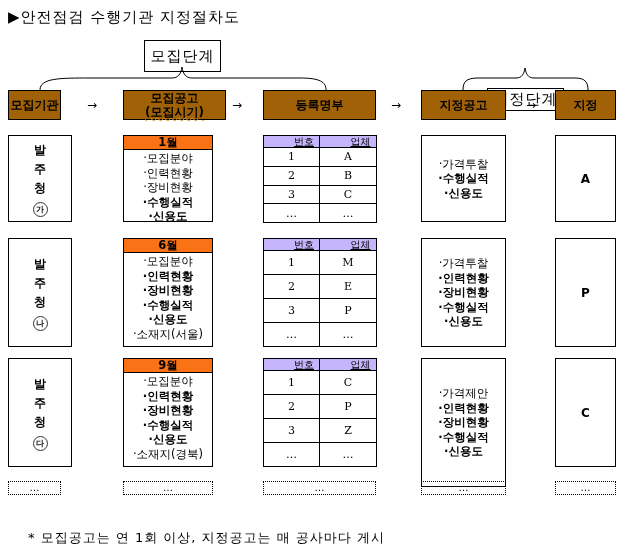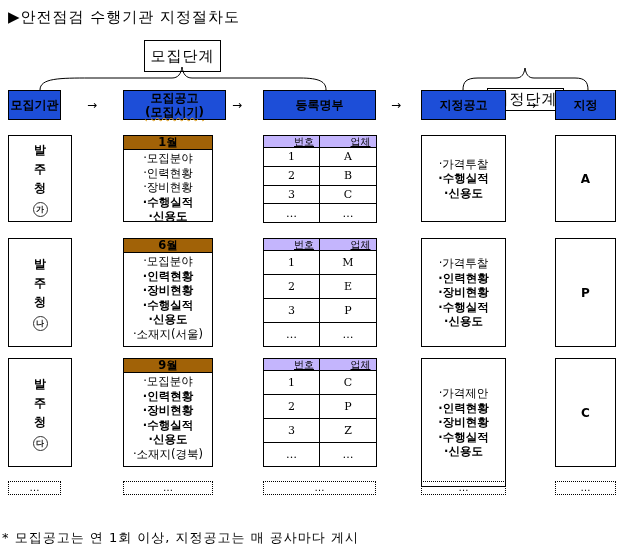--- a/index.html
+++ b/index.html
@@ -1,36 +1,36 @@
 <!DOCTYPE html>
 <html><head>
 <meta charset="utf-8">
 <style>
   html, body { margin:0; padding:0; background:#ffffff; }
   body { width:627px; height:556px; position:relative; overflow:hidden;
          font-family:"DejaVu Sans", "Liberation Sans", sans-serif; color:#000; }
   .abs { position:absolute; box-sizing:border-box; }
   .title { left:8px; top:8px; font-size:15px; font-weight:normal; letter-spacing:1px; white-space:nowrap; }
   .stage { border:1px solid #000; font-size:15px; display:flex; align-items:center; justify-content:center; letter-spacing:1px; background:#fff; }
-  .hbox { border:1px solid #000; display:flex; flex-direction:column; align-items:center; justify-content:center; font-size:12px; font-weight:bold; text-align:center; line-height:14px; background:#1d4ed8; }
+  .hbox { border:1px solid #000; display:flex; flex-direction:column; align-items:center; justify-content:center; font-size:12px; font-weight:bold; text-align:center; line-height:14px; background:#a16207; }
   .hbox .sub { text-decoration:underline; text-decoration-style:wavy; text-decoration-color:#e0a020; text-decoration-thickness:1px; }
   .arrow { font-size:12px; display:flex; align-items:center; justify-content:center; }
   .org { border:1px solid #000; display:flex; flex-direction:column; align-items:center; justify-content:center; font-size:12px; font-weight:bold; line-height:19px; }
   .org .circ { display:inline-flex; width:13px; height:13px; border:1.5px solid #333; border-radius:50%; font-size:8px; align-items:center; justify-content:center; margin-top:4px; font-weight:bold; }
   .notice { border:1px solid #000; font-size:11.5px; }
-  .notice .nh { background:#a16207; border-bottom:1px solid #000; text-align:center; font-weight:bold; height:13px; line-height:13px; font-size:11.5px; }
+  .notice .nh { background:#f97316; border-bottom:1px solid #000; text-align:center; font-weight:bold; height:13px; line-height:13px; font-size:11.5px; }
   .notice .items { display:flex; flex-direction:column; align-items:center; line-height:14.5px; padding-top:1px; }
   .b { font-weight:bold; }
   table.reg { border-collapse:collapse; font-family:"DejaVu Serif","Liberation Serif",serif; font-size:11px; table-layout:fixed; }
   table.reg td { border:1px solid #000; text-align:center; padding:0; }
   table.reg tr.hd td { background:#c4b5fd; height:11px; line-height:11px; font-family:"DejaVu Sans","Liberation Sans",sans-serif; font-size:10px; text-decoration:underline;padding-left:25px; }
   .sel { border:1px solid #000; display:flex; flex-direction:column; align-items:center; justify-content:center; font-size:11.5px; line-height:14.5px; }
   .final { border:1px solid #000; display:flex; align-items:center; justify-content:center; font-size:12px; font-weight:bold; }
   .dots { border:1px dotted #000; font-size:10px; display:flex; align-items:center; justify-content:center; line-height:8px; }
-  .foot { left:2px; top:529px; font-size:13px; white-space:nowrap; letter-spacing:1px; }
+  .foot { left:28px; top:529px; font-size:13px; white-space:nowrap; letter-spacing:1px; }
   svg.brace { position:absolute; overflow:visible; }
 </style>
 </head>
 <body>
 
 <div class="abs title">▶안전점검 수행기관 지정절차도</div>
 
 <div class="abs stage" style="left:144px;top:40px;width:77px;height:32px;">모집단계</div>
 <div class="abs stage" style="left:487px;top:40px;width:77px;height:23px;margin-top:48px;">지정단계</div>
 

